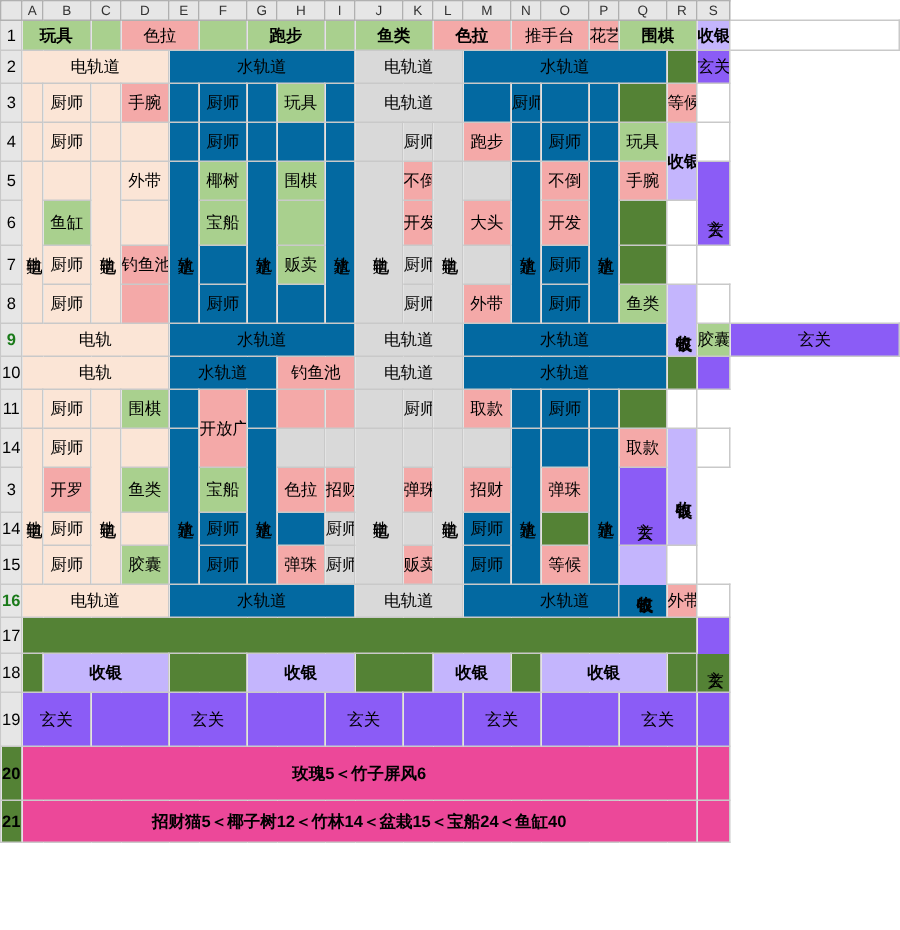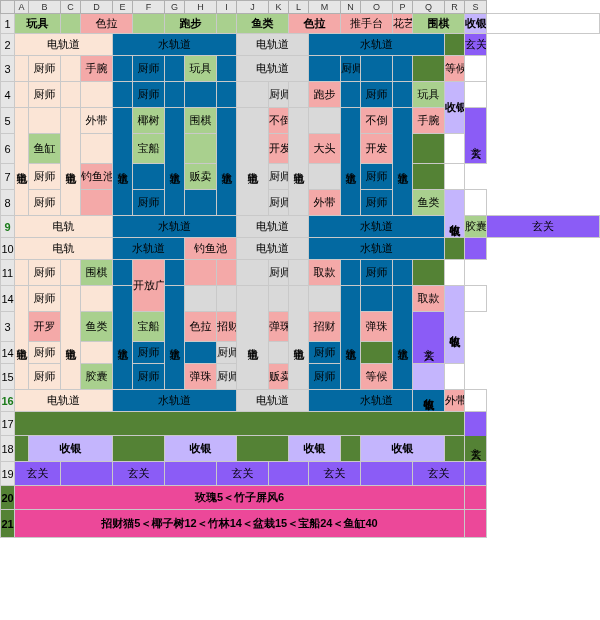--- a/index.html
+++ b/index.html
@@ -364,35 +364,35 @@
     <td class="c-orange" colspan="3">收银</td>
     <td class="c-dgreen" colspan="2"></td>
     <td class="c-orange" colspan="3">收银</td>
     <td class="c-dgreen" colspan="2"></td>
     <td class="c-orange" colspan="2">收银</td>
     <td class="c-dgreen"></td>
     <td class="c-orange" colspan="3">收银</td>
     <td class="c-dgreen" colspan="2"></td>
   </tr>
 
-  <tr style="height:24px">
+  <tr style="height:36px">
     <td class="rowhdr">19</td>
     <td class="c-yellow" colspan="2">玄关</td>
     <td class="c-yellow" colspan="2"></td>
     <td class="c-yellow" colspan="2">玄关</td>
     <td class="c-yellow" colspan="2"></td>
     <td class="c-yellow" colspan="2">玄关</td>
     <td class="c-yellow" colspan="2"></td>
     <td class="c-yellow" colspan="2">玄关</td>
     <td class="c-yellow" colspan="2"></td>
     <td class="c-yellow" colspan="2">玄关</td>
     <td class="c-yellow"></td>
   </tr>
 
-  <tr class="note-row" style="height:24px">
+  <tr class="note-row" style="height:36px">
     <td class="rowhdr note-hdr">20</td>
     <td colspan="18">玫瑰5＜竹子屏风6</td>
     <td class="c-white"></td>
   </tr>
 
   <tr class="note-row" style="height:28px">
     <td class="rowhdr note-hdr">21</td>
     <td colspan="18">招财猫5＜椰子树12＜竹林14＜盆栽15＜宝船24＜鱼缸40</td>
     <td class="c-white"></td>
   </tr>

